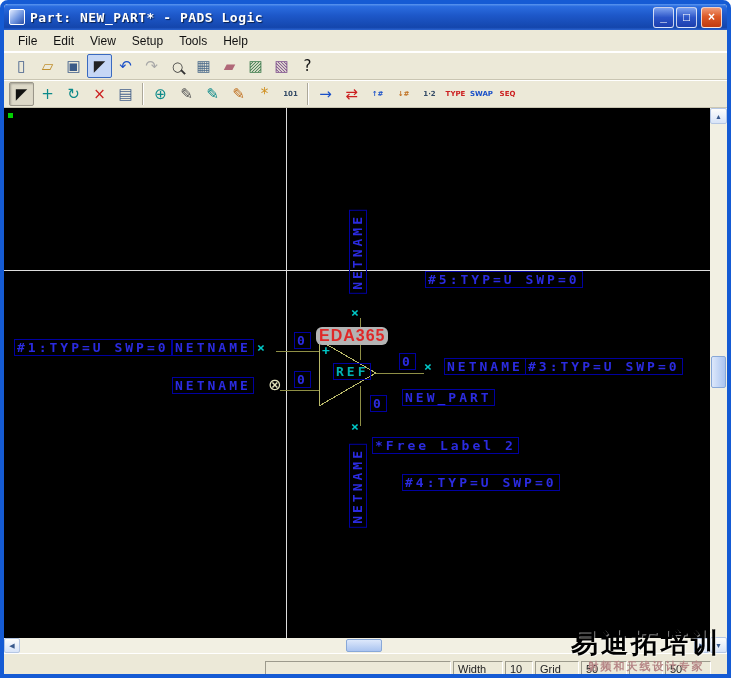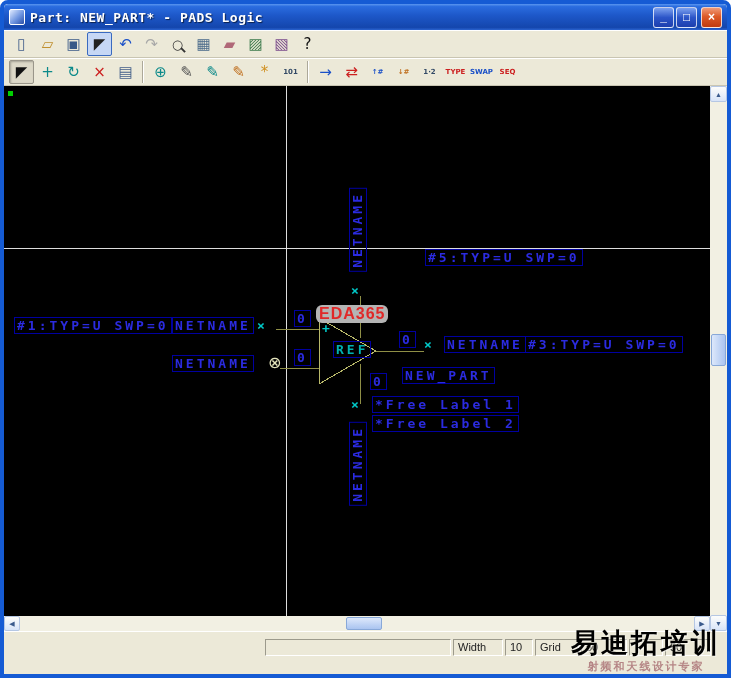--- a/index.html
+++ b/index.html
@@ -94,20 +94,28 @@
   <div class="titlebar">
     <div class="app-icon"></div>
     <div class="title-text">Part: NEW_PART* - PADS Logic</div>
     <div class="win-btns">
       <div class="wbtn">_</div>
       <div class="wbtn">□</div>
       <div class="wbtn close">×</div>
     </div>
   </div>
 
+  <div class="menubar">
+    <span class="menu-item">File</span>
+    <span class="menu-item">Edit</span>
+    <span class="menu-item">View</span>
+    <span class="menu-item">Setup</span>
+    <span class="menu-item">Tools</span>
+    <span class="menu-item">Help</span>
+  </div>
 
   <div class="toolbar">
       <div class="tbtn">
         <span class="glyph" style="color: rgb(68, 96, 140);">▯</span>
       </div>
       <div class="tbtn">
         <span class="glyph" style="color: rgb(192, 144, 48);">▱</span>
       </div>
       <div class="tbtn">
         <span class="glyph" style="color: rgb(58, 90, 136);">▣</span>
@@ -227,24 +235,24 @@
         <div class="lbl" style="left: 395px; top: 245px;">0</div>
         <div class="lbl" style="left: 440px; top: 250px;">NETNAME</div>
         <div class="lbl" style="left: 521px; top: 250px;">#3:TYP=U SWP=0</div>
         <div class="mark" style="left: 420px; top: 252px;">×</div>
         <div class="lbl" style="left: 329px; top: 255px; color: rgb(0, 178, 178);">REF</div>
         <div class="lbl" style="left: 290px; top: 263px;">0</div>
         <div class="lbl" style="left: 168px; top: 269px;">NETNAME</div>
         <div class="star" style="left: 264px; top: 269px;">⊗</div>
         <div class="lbl" style="left: 398px; top: 281px;">NEW_PART</div>
         <div class="lbl" style="left: 366px; top: 287px;">0</div>
-        <div class="lbl" style="left: 368px; top: 310px;">*Free Label 1</div>
         <div class="mark" style="left: 347px; top: 312px;">×</div>
         <div class="lbl" style="left: 368px; top: 329px;">*Free Label 2</div>
         <div class="vlbl" style="left: 345px; top: 336px;">NETNAME</div>
+        <div class="lbl" style="left: 398px; top: 366px;">#4:TYP=U SWP=0</div>
       </div>
 
     <div class="vscroll">
       <div class="sbtn up">▲</div>
       <div class="vthumb"></div>
       <div class="sbtn down">▼</div>
     </div>
 
     <div class="hscroll">
       <div class="sbtn left">◀</div>

